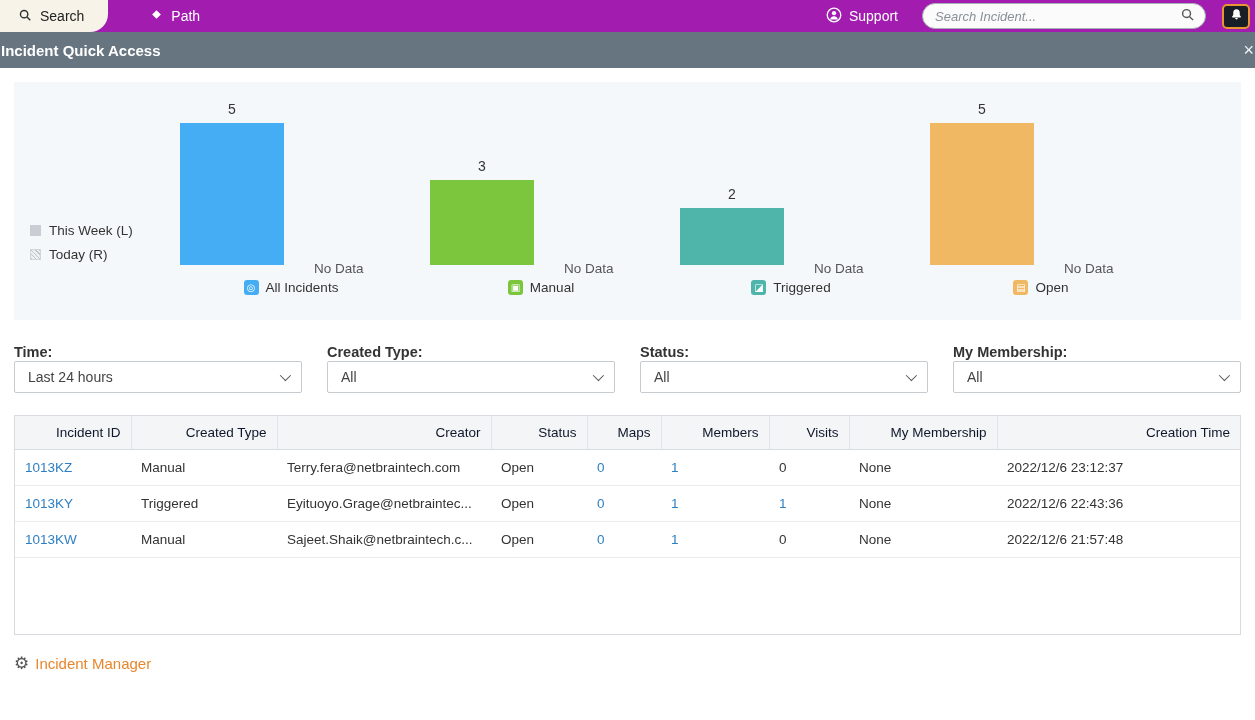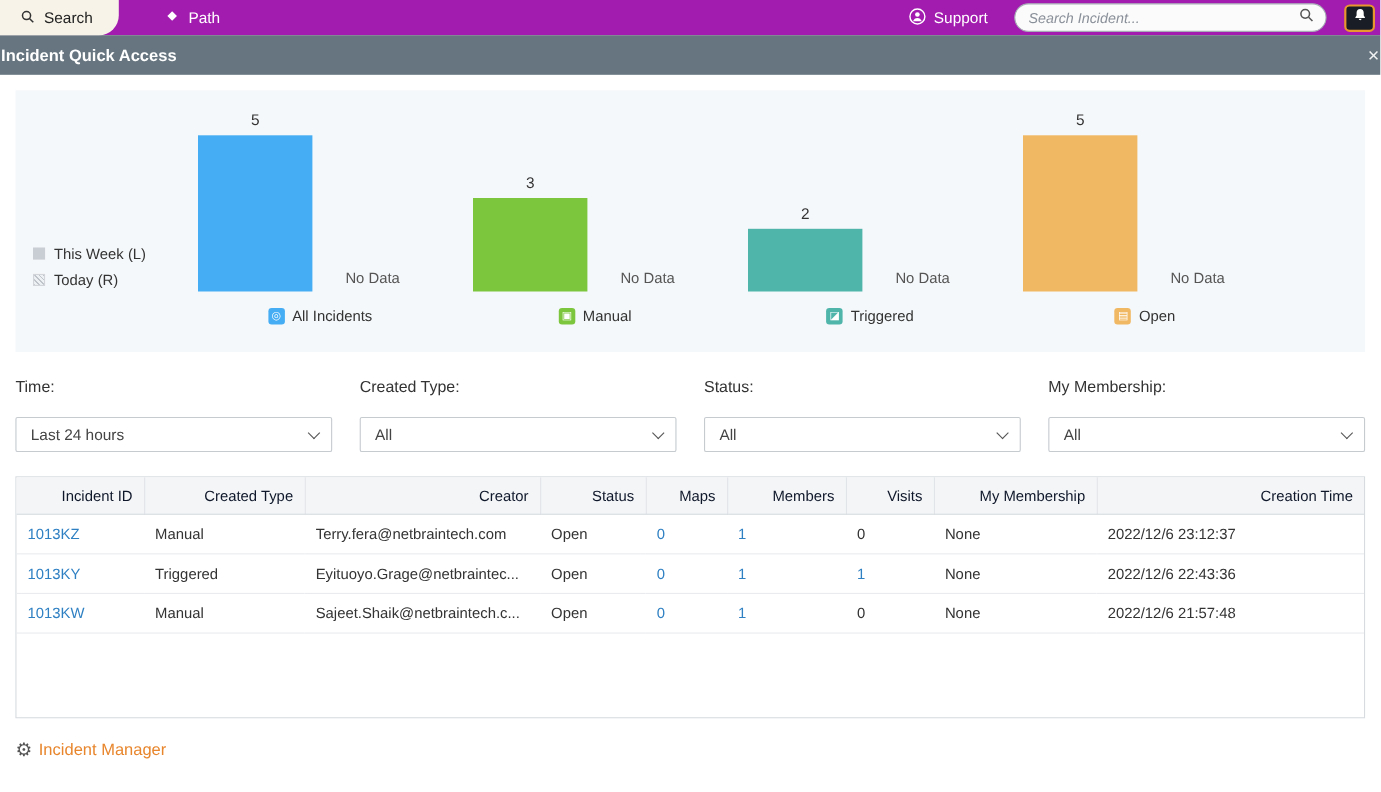--- a/index.html
+++ b/index.html
@@ -39,29 +39,29 @@
   .legend-row { display:flex; align-items:center; gap:8px; font-size:13.5px; color:#333; }
   .sq { width:11px; height:11px; display:inline-block; }
   .sq-solid { background:#c9ced4; }
   .sq-hatch { background:repeating-linear-gradient(45deg,#bfc4ca 0,#bfc4ca 1px,#eef1f3 1px,#eef1f3 3px); border:1px solid #d2d6da; }
   .groups { position:absolute; left:152px; top:0; right:0; bottom:0; display:flex; }
   .group { position:relative; width:250px; height:100%; }
   .bar-wrap { position:absolute; left:14px; bottom:55px; width:104px;
     display:flex; flex-direction:column; align-items:center; }
   .bar-value { font-size:14px; color:#333; margin-bottom:6px; }
   .bar { width:100%; }
-  .no-data { position:absolute; left:148px; bottom:60px; font-size:13.5px; color:#555; }
+  .no-data { position:absolute; left:148px; bottom:44px; font-size:13.5px; color:#555; }
   .cat { position:absolute; top:198px; left:0; width:100%; display:flex;
     justify-content:center; align-items:center; gap:7px; font-size:13.5px; color:#333; }
   .cat-icon { width:15px; height:15px; border-radius:3px; color:#fff; font-size:10px;
     display:flex; align-items:center; justify-content:center; line-height:1; }
 
   
   .filters { display:grid; grid-template-columns:repeat(4,1fr); column-gap:25px; margin-top:24px; }
-  .filter-label { font-size:14.5px; font-weight:normal; color:#333; margin-bottom:19px; }
+  .filter-label { font-size:14.5px; font-weight:bold; color:#333; margin-bottom:1px; }
   .dropdown { height:32px; border:1px solid #c6cbd0; border-radius:2px; background:#fff;
     display:flex; align-items:center; justify-content:space-between; padding:0 13px;
     font-size:14px; color:#444; cursor:pointer; }
   .chev { width:8px; height:8px; border-right:1.6px solid #555; border-bottom:1.6px solid #555;
     transform:rotate(45deg) translateY(-2px); }
 
   
   .table-box { margin-top:22px; border:1px solid #d8dce0; min-height:220px; background:#fff; }
   table { width:100%; border-collapse:collapse; font-size:13.5px; table-layout:fixed; }
   thead th { background:#f3f5f7; text-align:right; font-weight:normal; color:#0f172a;

